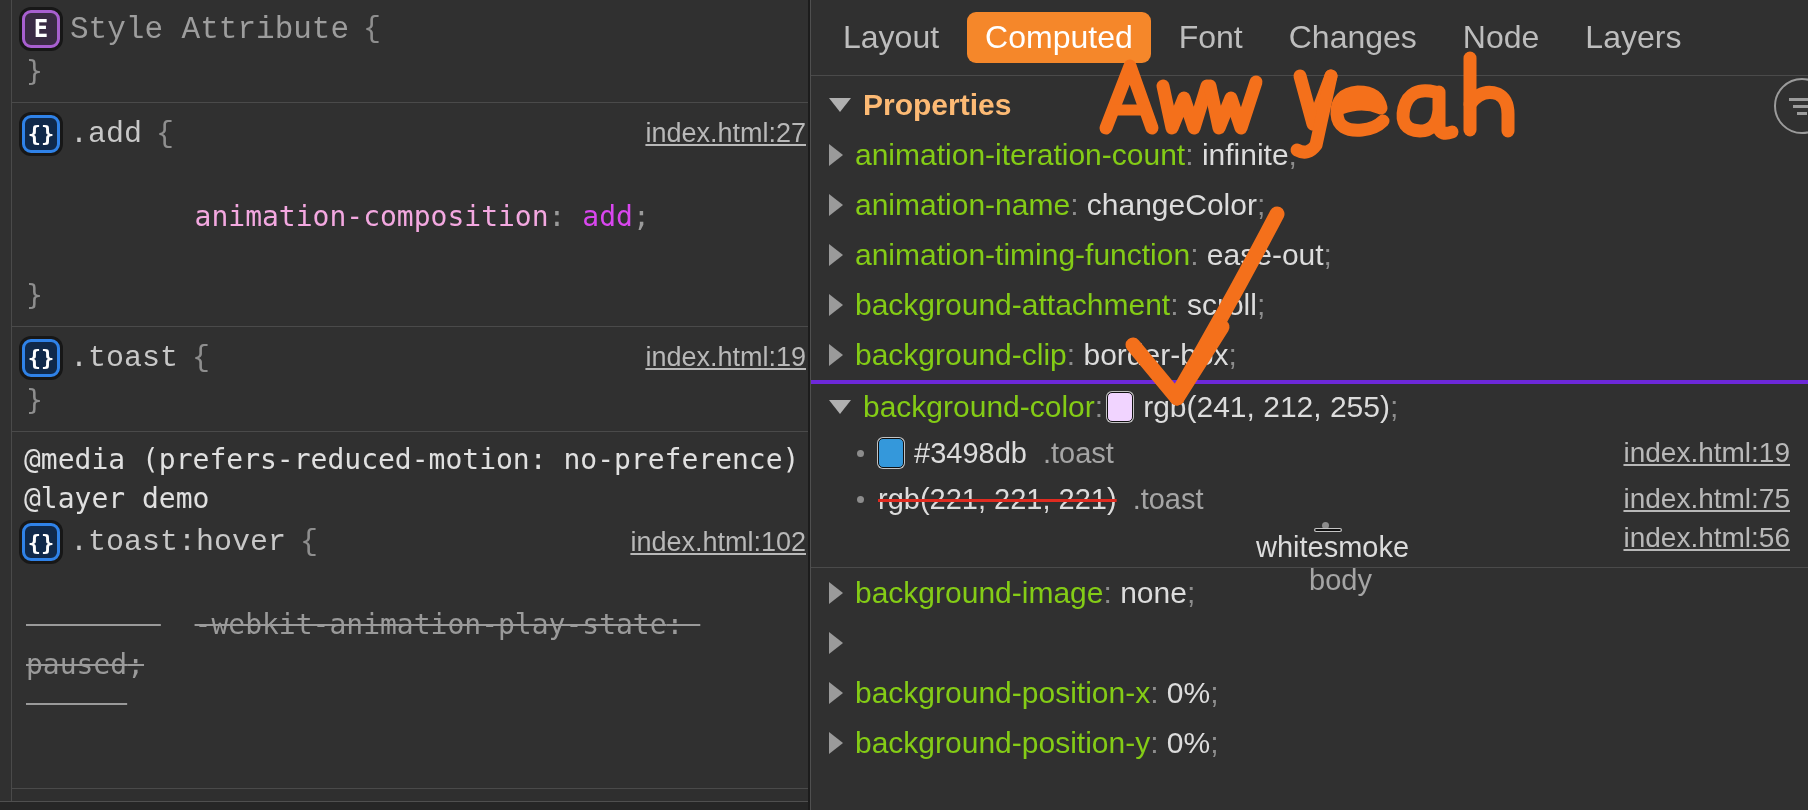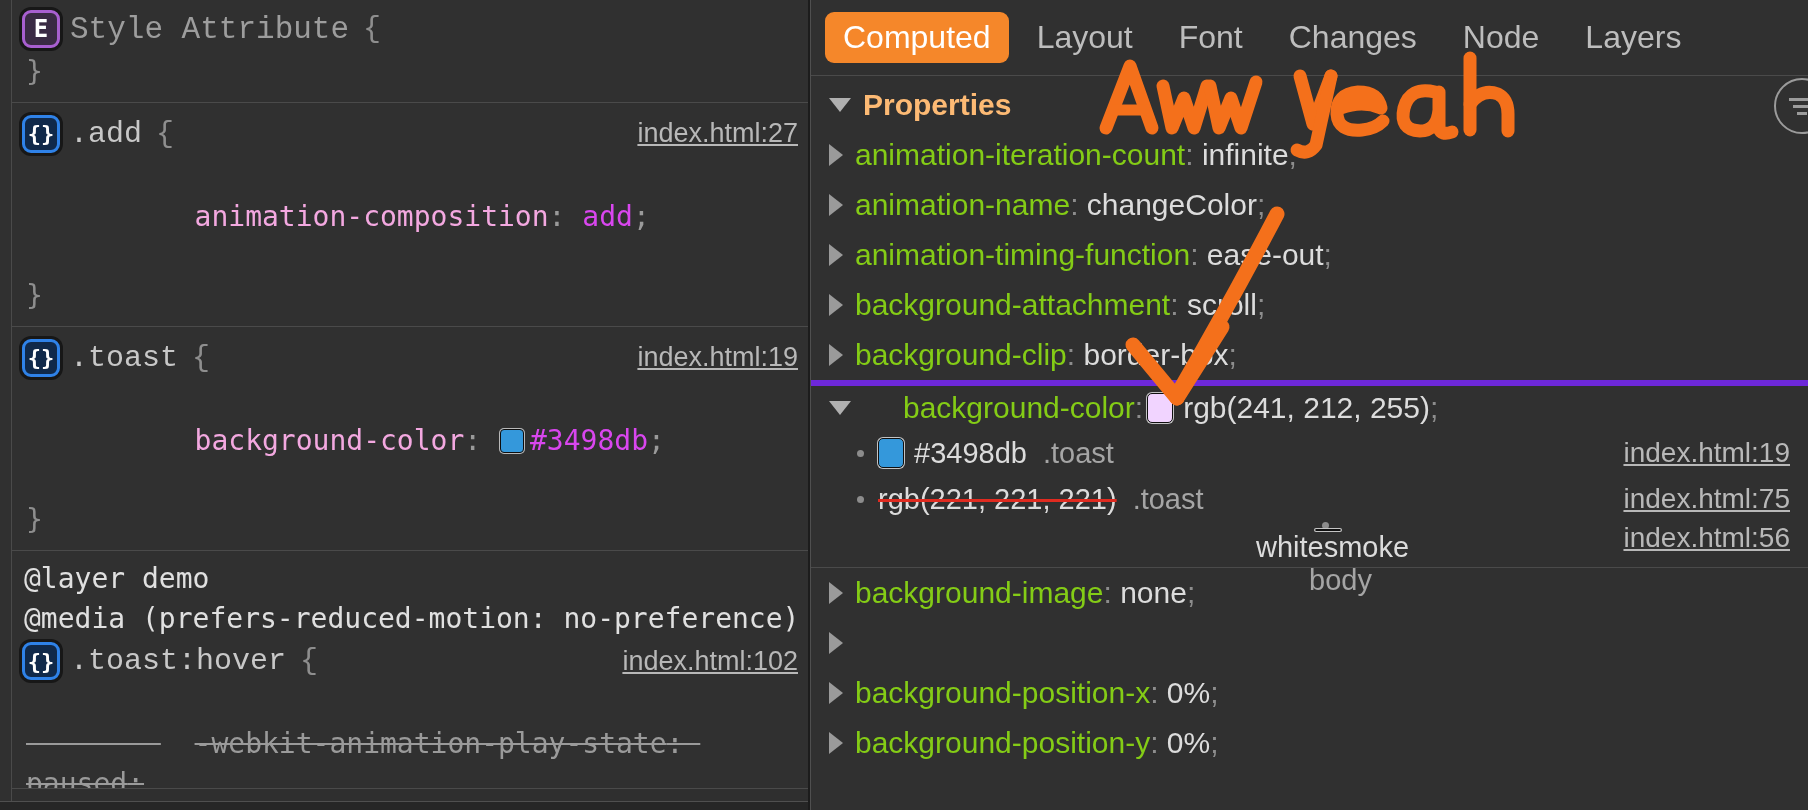--- a/index.html
+++ b/index.html
@@ -81,21 +81,21 @@
   .selector-text {
     font-family: Liberation Mono, monospace;
     font-size: 30px;
     color: #c8c8c8;
     white-space: pre;
   }
   .selector-text.elem-title { color: #9d9d9d; font-size: 31px; }
   .brace { color: #8e8e8e; }
   .src-link {
     position: absolute;
-    right: 10px;
+    right: 2px;
     font-family: "Liberation Sans", sans-serif;
     font-size: 27px;
     color: #b8b8b8;
     text-decoration: underline;
     white-space: nowrap;
   }
   .prop-name { color: #f3a8e0; }
   .prop-name.strike,
   .decl.strike .prop-name,
   .decl.strike { color: #9a9a9a; text-decoration: line-through; }
@@ -195,22 +195,21 @@
     color: #fdba74;
   }
   .prop-row {
     display: flex;
     align-items: center;
     padding: 2px 0 2px 18px;
     height: 50px;
     position: relative;
   }
   .prop-row.expanded-head {
-    border-top: 6px solid #6d28d9;
-    gap: 40px;
+    border-top: 4px solid #6d28d9;
   }
   .prop-text {
     font-size: 30px;
     white-space: nowrap;
   }
   .prop-text .k { color: #84cc16; }
   .prop-text .c { color: #8d8d8d; }
   .prop-text .v { color: #dcdcdc; }
   .sub-row {
     display: flex;
@@ -321,50 +320,47 @@
       <div class="css-line brace">}</div>
     </div>
 
     <div class="rule-block">
       <div class="sel-row">
         <div class="badge styles">{}</div>
         <div class="selector-text">.toast</div>
         <div class="selector-text brace" style="margin-left:14px;">{</div>
         <a class="src-link">index.html:19</a>
       </div>
-      <div class="css-line">
-        <span style="display:inline-block;width:2ch;"></span><span class="prop-name">background-color</span><span class="punc">:</span> <span class="swatch" style="background:#3498db;"></span><span class="val">#3498db</span><span class="punc">;</span>
-      </div>
       <div class="css-line brace">}</div>
     </div>
 
     <div class="rule-block nb">
+      <div class="atline">@media (prefers-reduced-motion: no-preference)</div>
       <div class="atline">@layer demo</div>
-      <div class="atline">@media (prefers-reduced-motion: no-preference)</div>
       <div class="sel-row">
         <div class="badge styles">{}</div>
         <div class="selector-text">.toast:hover</div>
         <div class="selector-text brace" style="margin-left:14px;">{</div>
         <a class="src-link">index.html:102</a>
       </div>
       <div class="css-line decl strike">
         <span style="display:inline-block;width:2ch;"></span><span>-webkit-animation-play-state</span>: <span>paused</span>;
       </div>
 
     </div>
 
     <div class="bottom-strip"></div>
     <div class="bottom-strip2"></div>
   </div>
 
   <div id="computed-panel">
 
     <div id="tabbar">
+      <div class="tab">Layout</div>
       <div class="tab active">Computed</div>
-      <div class="tab">Layout</div>
       <div class="tab">Font</div>
       <div class="tab">Changes</div>
       <div class="tab">Node</div>
       <div class="tab">Layers</div>
     </div>
 
     <div id="filter-icon">
       <span></span>
         <span></span>
         <span></span>

